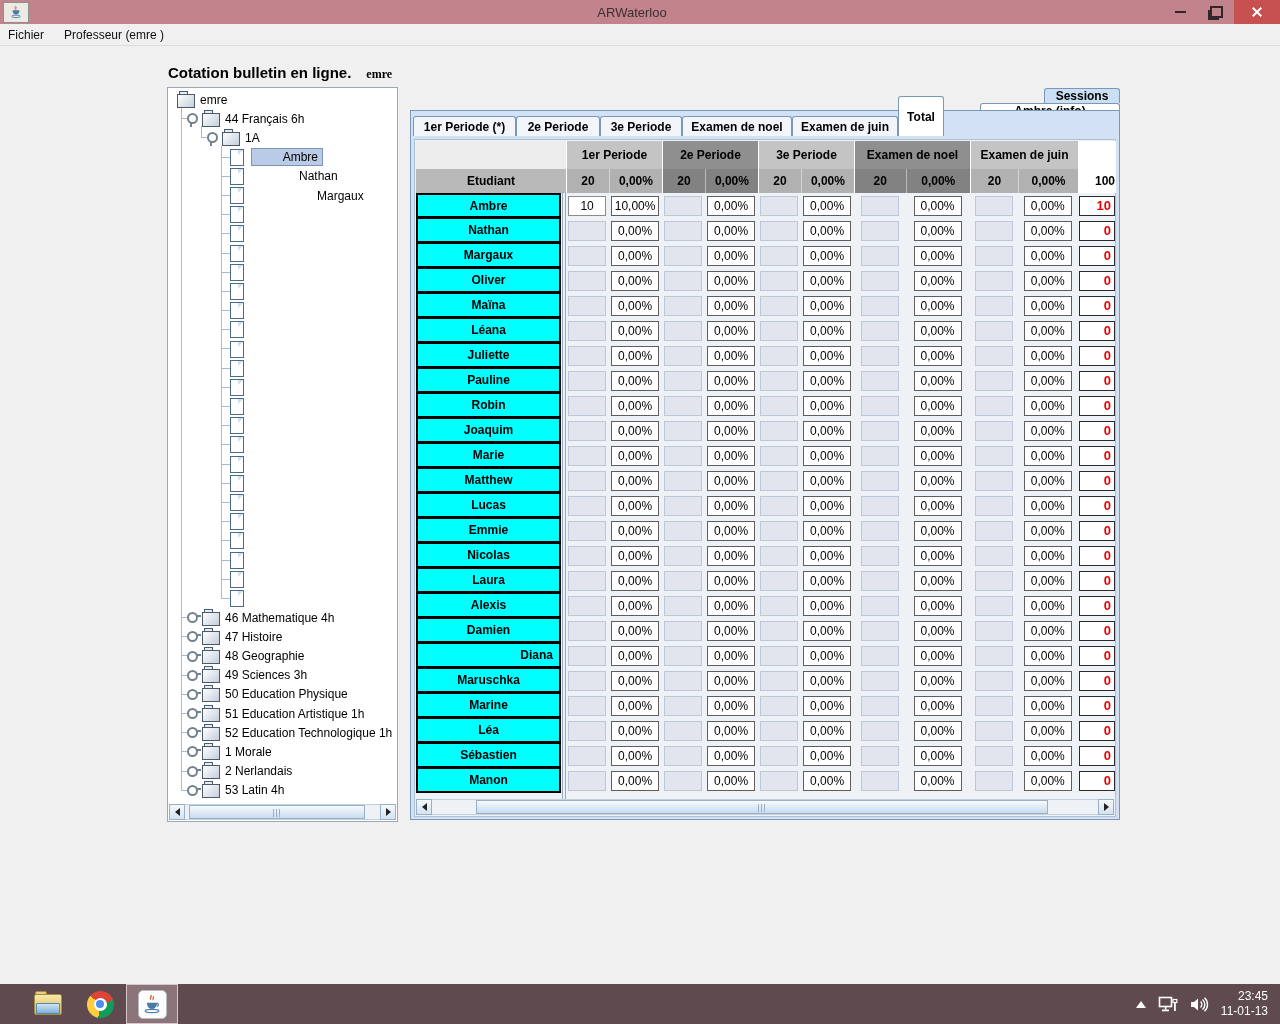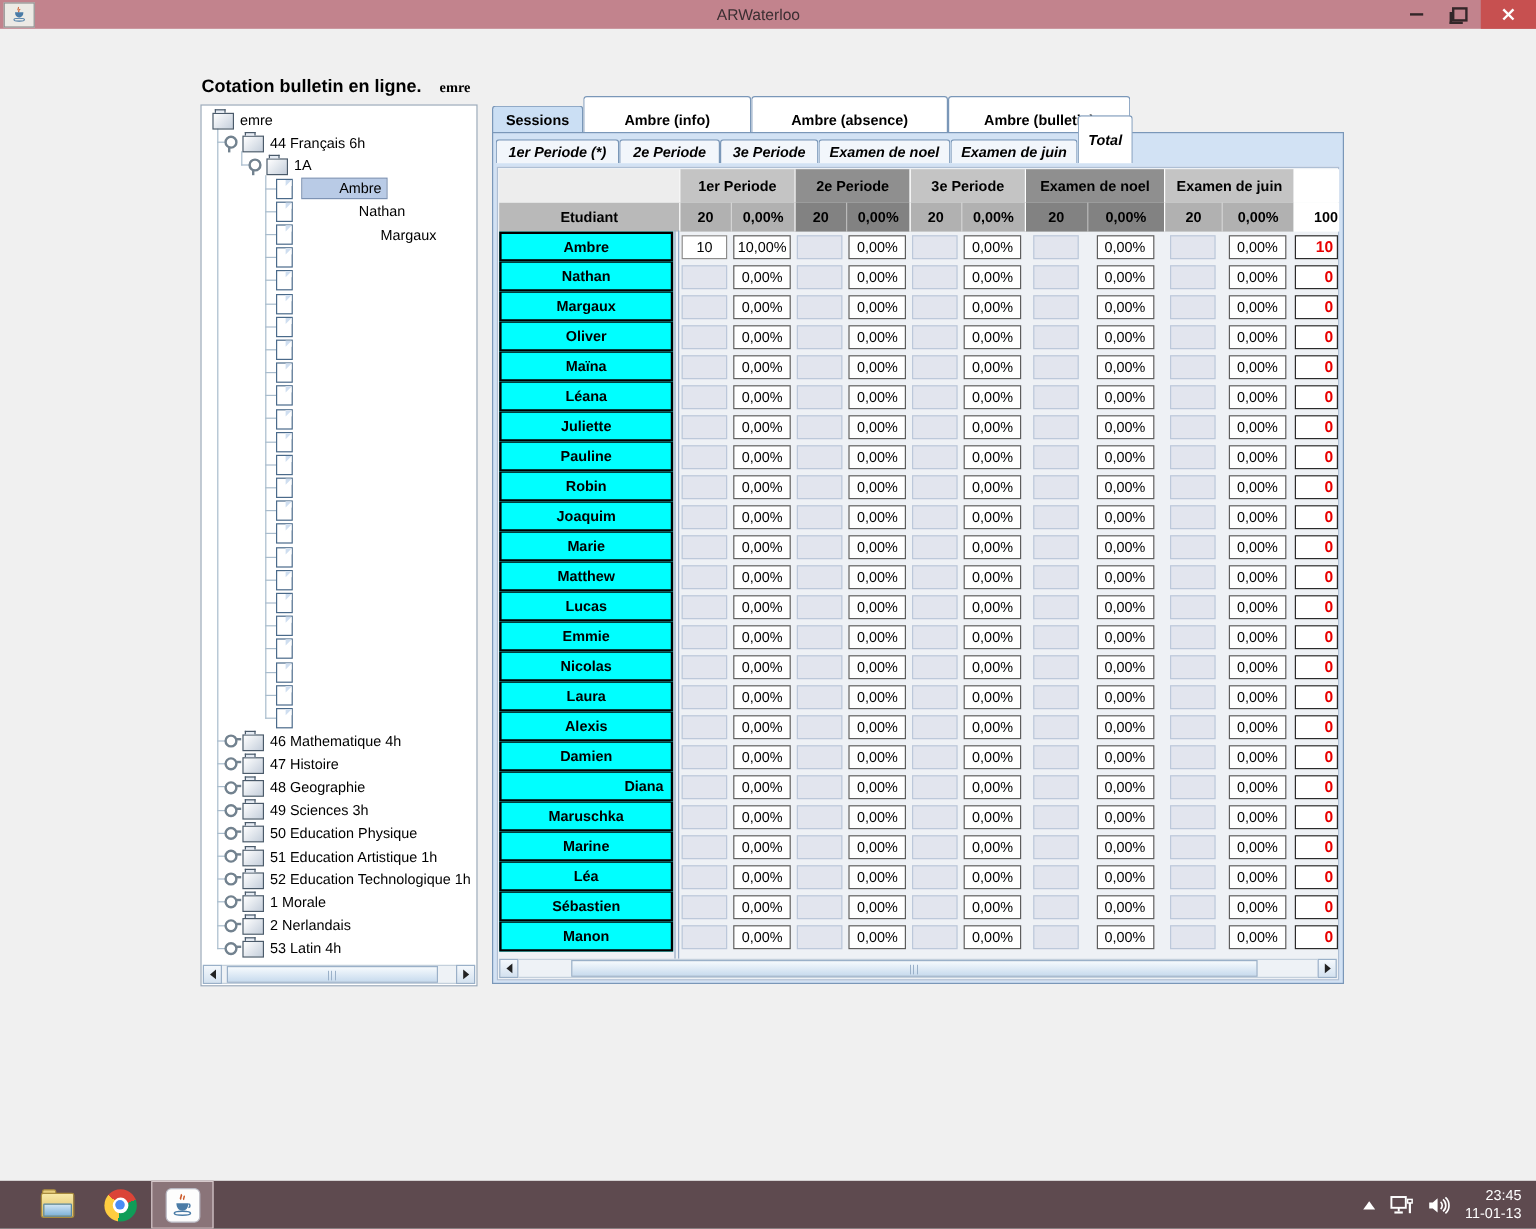--- a/index.html
+++ b/index.html
@@ -63,29 +63,29 @@
   .arr-l{width:0;height:0;border:4px solid transparent;border-right:5px solid #222;margin-left:-4px;}
   .arr-r{width:0;height:0;border:4px solid transparent;border-left:5px solid #222;margin-right:-4px;}
   .sb-track{flex:1;position:relative;border-top:1px solid #c4d0dc;border-bottom:1px solid #c4d0dc;}
   .sb-thumb{position:absolute;top:0;height:14px;background:linear-gradient(#f6fafd,#c8dbee);border:1px solid #9ab0c8;
             box-sizing:border-box;}
   .sb-thumb::after{content:"";position:absolute;left:50%;top:3px;width:7px;height:8px;margin-left:-4px;
             background:repeating-linear-gradient(90deg,#9ab0c8 0 1px,transparent 1px 3px);}
 
   
   .right-panel{position:absolute;left:410px;top:88px;width:710px;height:732px;}
-  .outer-tabs{display:flex;height:22px;align-items:center;}
+  .outer-tabs{display:flex;height:22px;align-items:flex-end;flex-direction:column;}
   .tab{box-sizing:border-box;border:1px solid #7a97b8;border-bottom:none;background:#fff;height:38px;
        display:flex;align-items:center;justify-content:center;font-size:12px;font-weight:bold;color:#000;
        border-radius:3px 3px 0 0;}
   .tab.selected{background:#cbdff4;height:22px;}
   .outer-tabs .tab:nth-child(1){width:76px;} .outer-tabs .tab:nth-child(2){width:140px;}
   .outer-tabs .tab:nth-child(3){width:164px;} .outer-tabs .tab:nth-child(4){width:152px;}
   .panel-body{position:absolute;top:22px;left:0;right:0;bottom:0;background:#d2e2f4;border:1px solid #7a97b8;box-sizing:border-box;}
-  .inner-tabs{display:flex;height:23px;align-items:flex-end;margin:2px 0 0 2px;position:relative;font-style:italic;}
+  .inner-tabs{display:flex;height:23px;align-items:flex-end;margin:2px 0 0 2px;position:relative;}
   .inner-tabs .tab{background:#f2f6fb;height:20px;font-weight:bold;}
   .inner-tabs .tab.selected{background:#ffffff;height:40px;}
   .inner-tabs .tab:nth-child(1){width:103px;} .inner-tabs .tab:nth-child(2){width:84px;}
   .inner-tabs .tab:nth-child(3){width:82px;}  .inner-tabs .tab:nth-child(4){width:110px;}
   .inner-tabs .tab:nth-child(5){width:106px;} .inner-tabs .tab:nth-child(6){width:46px;}
 
   
   .table-wrap{position:absolute;top:28px;left:3px;width:702px;height:678px;background:#eef1f5;
               border:1px solid #aebfd4;box-sizing:border-box;}
   .grid{position:absolute;left:1px;top:1px;width:700px;}
@@ -159,20 +159,24 @@
         </div>
       <div class="wbtn">
           <div class="i-max"></div>
         </div>
       <div class="wbtn close">
           <div class="i-close"></div>
         </div>
     </div>
   </div>
 
+  <div class="menubar">
+    <div class="menu-item">Fichier</div>
+    <div class="menu-item">Professeur (emre )</div>
+  </div>
 
   <div class="heading">
     <span>Cotation bulletin en ligne.</span><span class="suffix">emre</span>
   </div>
 
   <div class="tree-panel">
     <div class="tree-rows">
       <div class="spine" style="left:11px;top:17px;height:684px;"></div>
       <div class="spine" style="left:31px;top:36px;height:12px;"></div>
       <div class="spine" style="left:51px;top:56px;height:453px;"></div>

